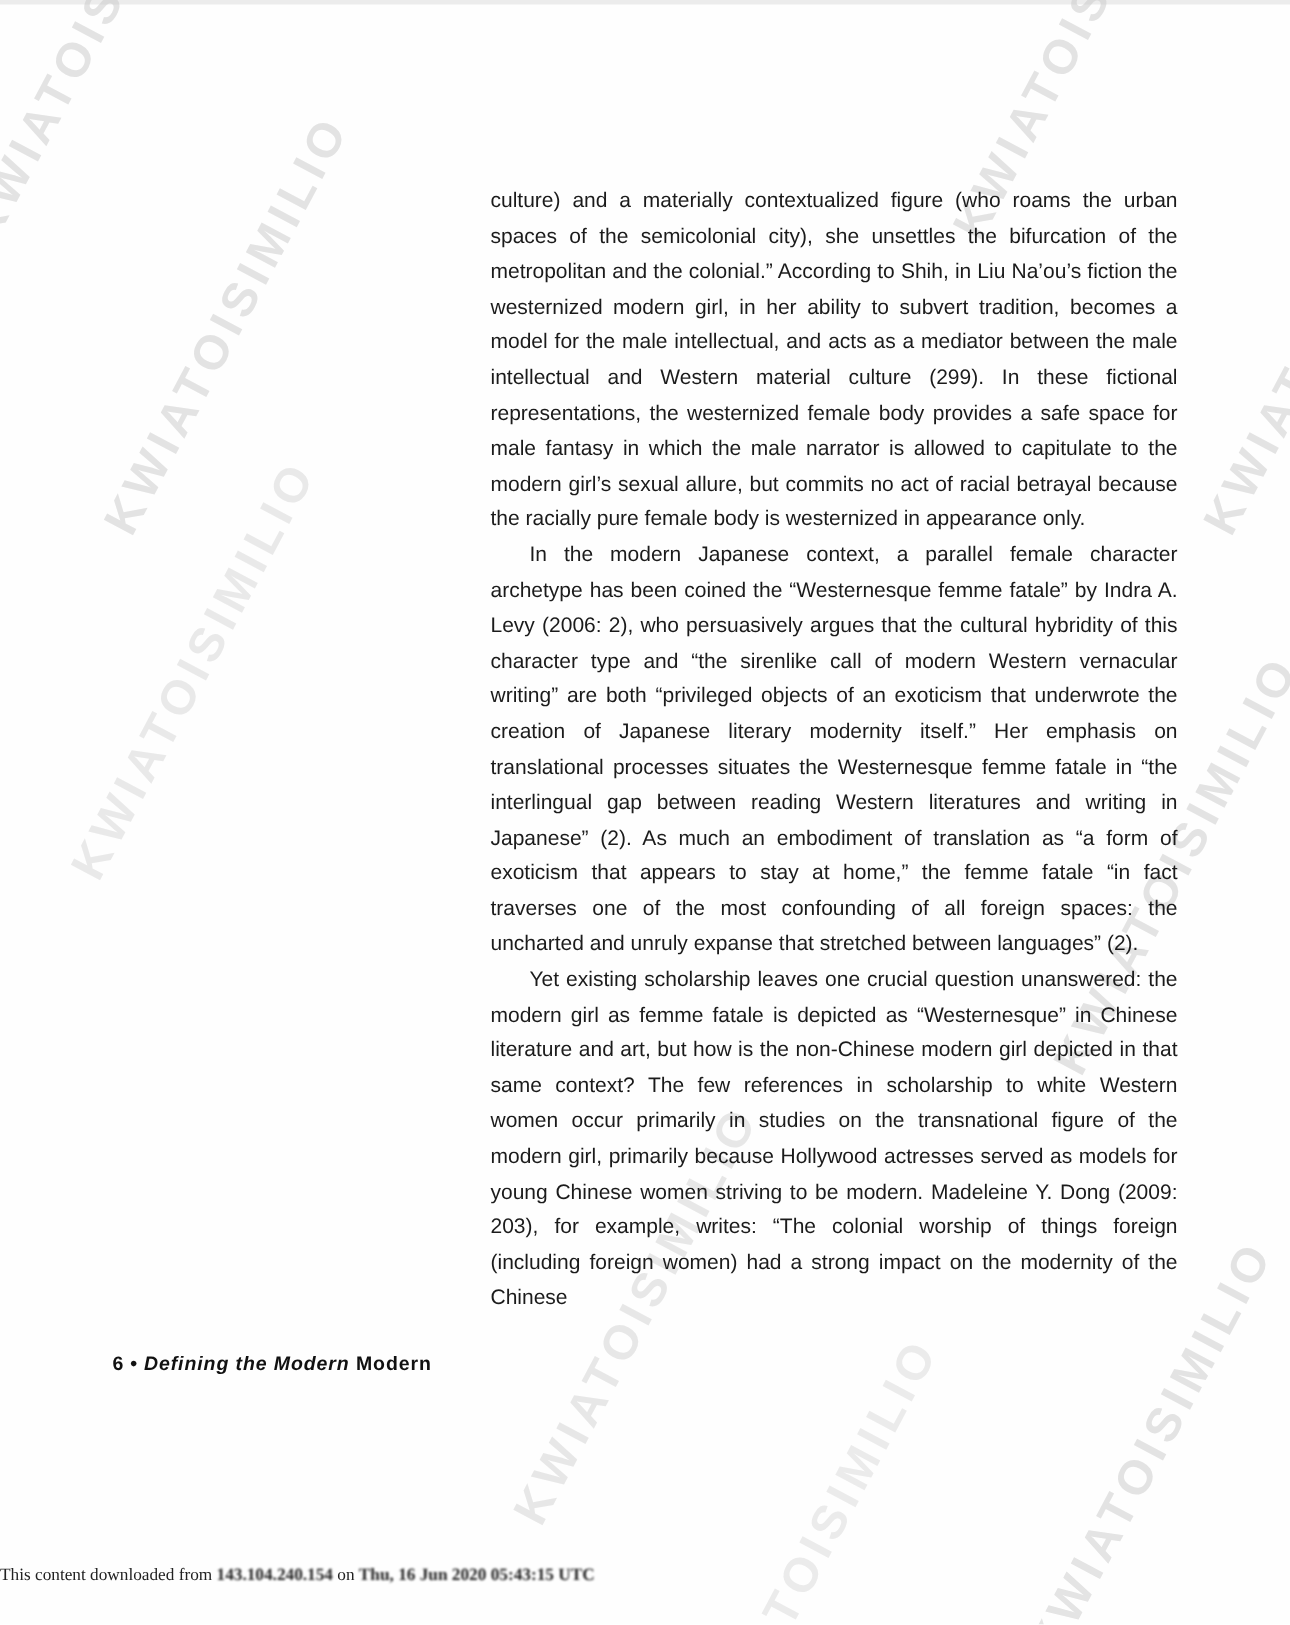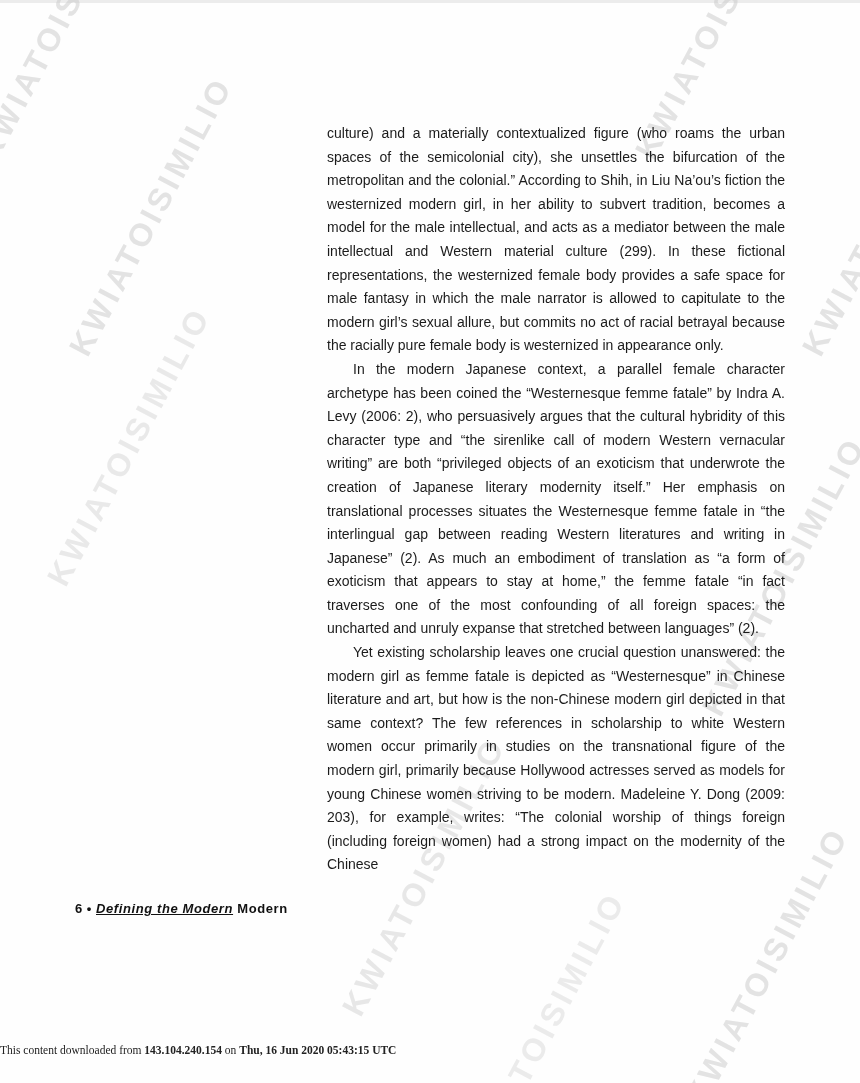--- a/index.html
+++ b/index.html
@@ -56,21 +56,21 @@
   .running-footer {
     position:absolute;
     left:75px;
     top:901px;
     z-index:1;
     font-size:13px;
     font-weight:700;
     letter-spacing:0.6px;
     color:#111111;
   }
-  .running-footer .italic { font-style:italic;text-decoration:underline; }
+  .running-footer .italic { font-style:italic; }
   .running-footer .sep { padding:0 4px; }
   
   .jstor {
     position:absolute;
     left:0; right:4px;
     top:1043px;
     z-index:1;
     font-family:"Liberation Serif", serif;
     font-size:11.5px;
     line-height:15.5px;

